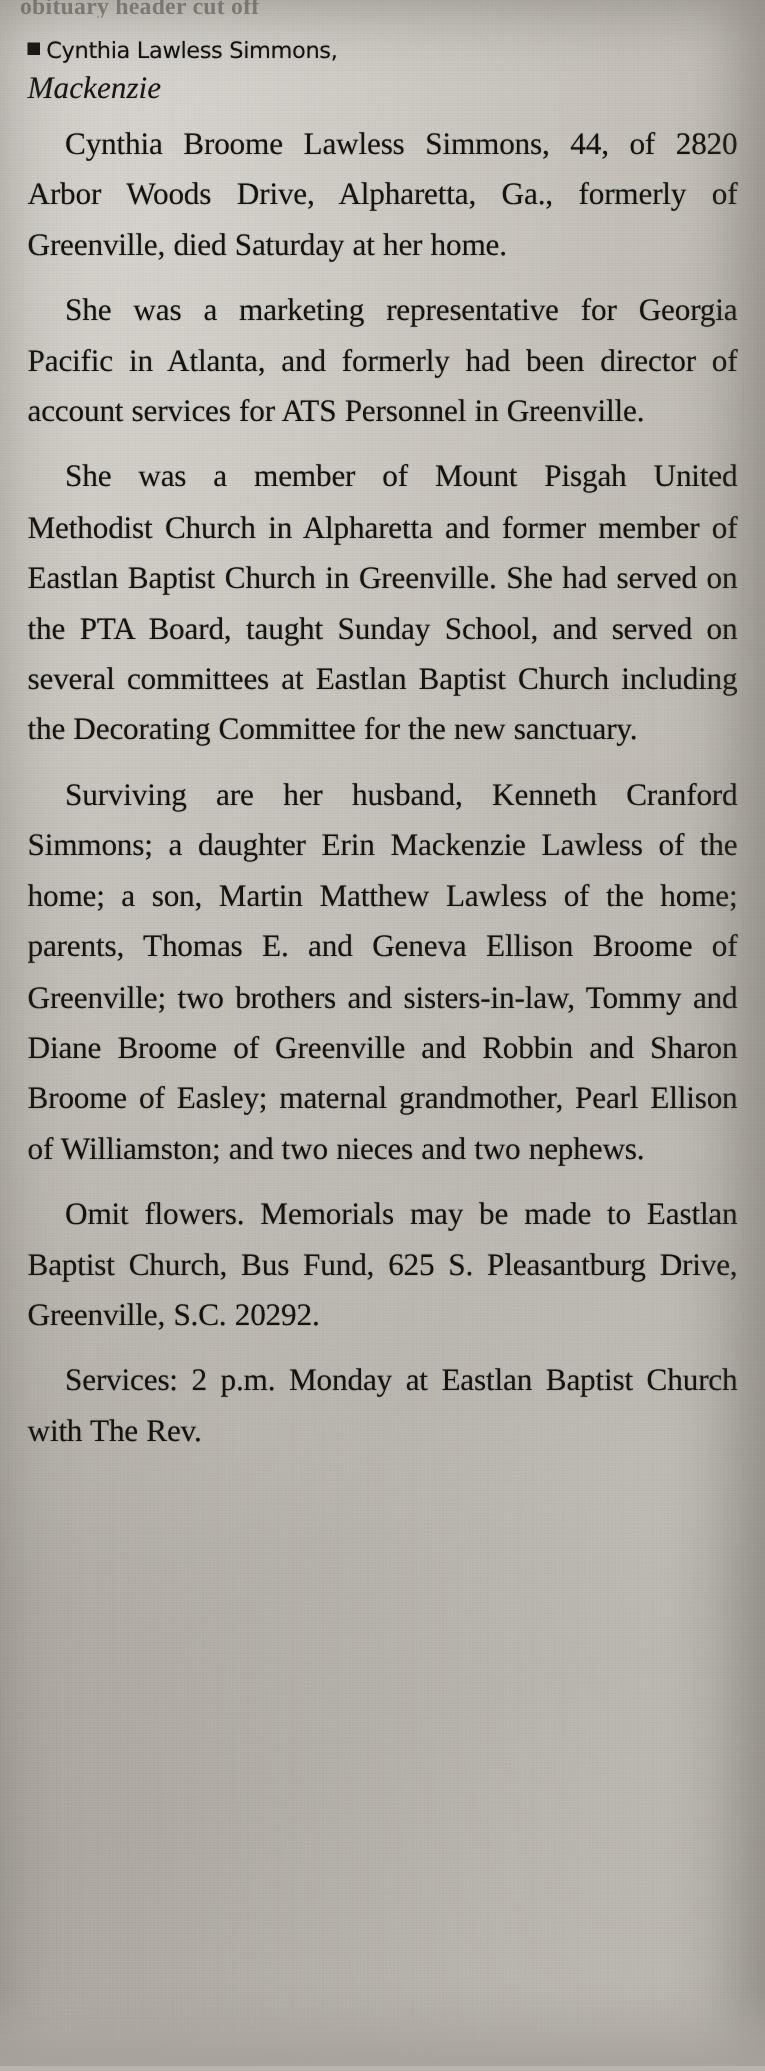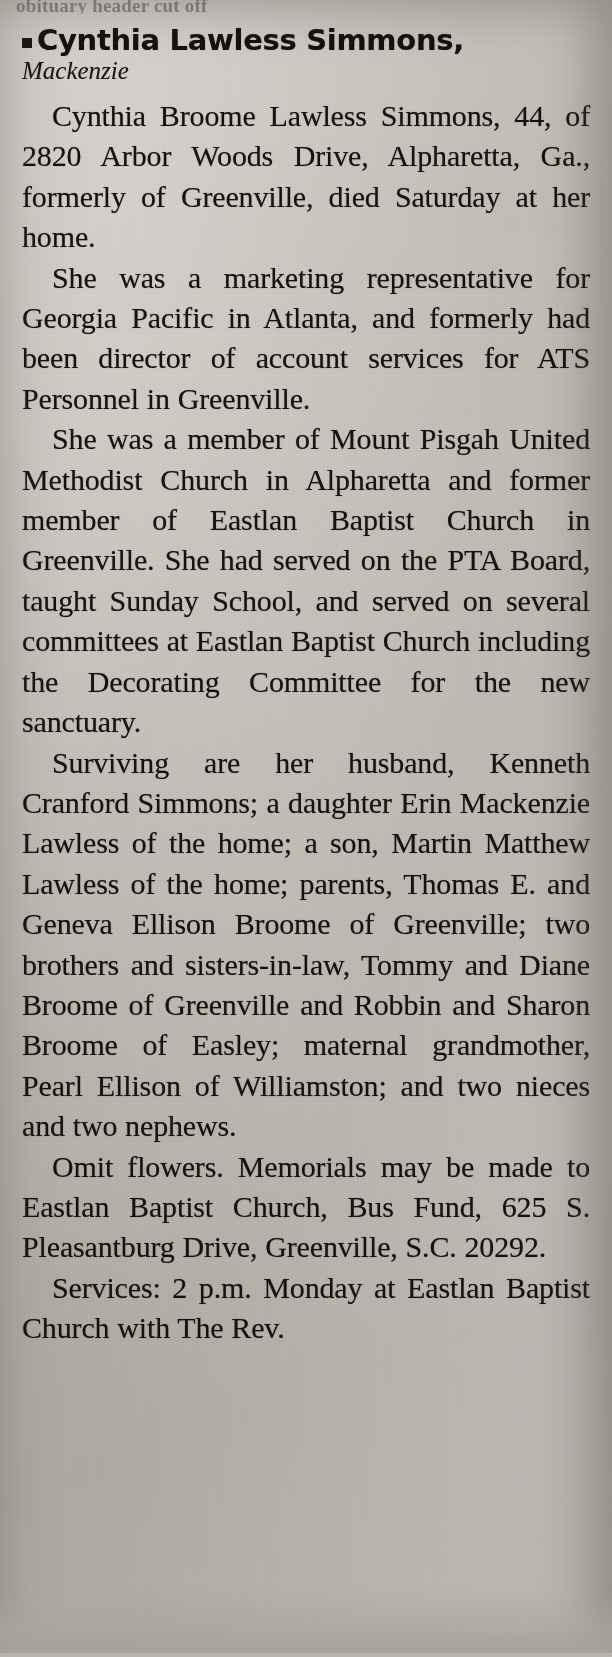--- a/index.html
+++ b/index.html
@@ -41,22 +41,22 @@
     font-weight: bold;
     letter-spacing: 0.2px;
     line-height: 12px;
   }
   .content {
     position: relative;
     padding: 26px 22px 0 22px;
   }
   .headline {
     font-family: "DejaVu Sans", "Liberation Sans", sans-serif;
-    font-weight: bold;
-    font-size: 29px;
+    font-weight: normal;
+    font-size: 18px;
     line-height: 29px;
     letter-spacing: -0.3px;
     color: #131210;
     margin: 0 0 1px 0;
     text-shadow: 0 0 1px rgba(0,0,0,0.35);
   }
   .bullet {
     display: inline-block;
     width: 10px;
     height: 10px;
@@ -69,30 +69,30 @@
     font-style: italic;
     font-size: 25px;
     line-height: 30px;
     color: #181715;
     margin: 0 0 10px 0;
     text-shadow: 0 0 1px rgba(0,0,0,0.25);
   }
   .body p {
     margin: 0;
     text-indent: 30px;
-    font-size: 30px;
+    font-size: 25px;
     line-height: 40.4px;
     text-align: justify;
     text-align-last: left;
     word-spacing: 0.5px;
     letter-spacing: -0.15px;
     color: #14130f;
     text-shadow: 0 0 1.1px rgba(0,0,0,0.4);
   }
-  .body p + p { margin-top: 0; }
+  .body p + p { margin-top: 12px; }
   .fade-bottom {
     position: absolute;
     left: 0;
     right: 0;
     bottom: 0;
     height: 60px;
     background: linear-gradient(to bottom, rgba(180,176,168,0) 0%, rgba(176,172,164,0.55) 60%, rgba(170,166,158,0.85) 100%);
     pointer-events: none;
   }
   .edge-shade {

